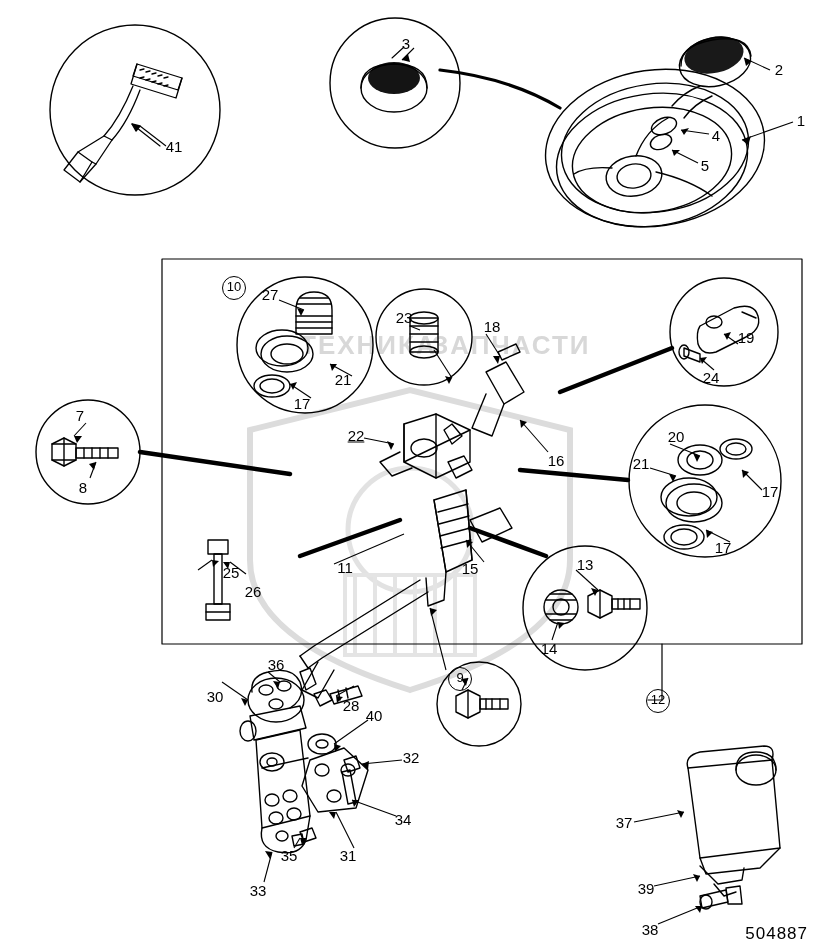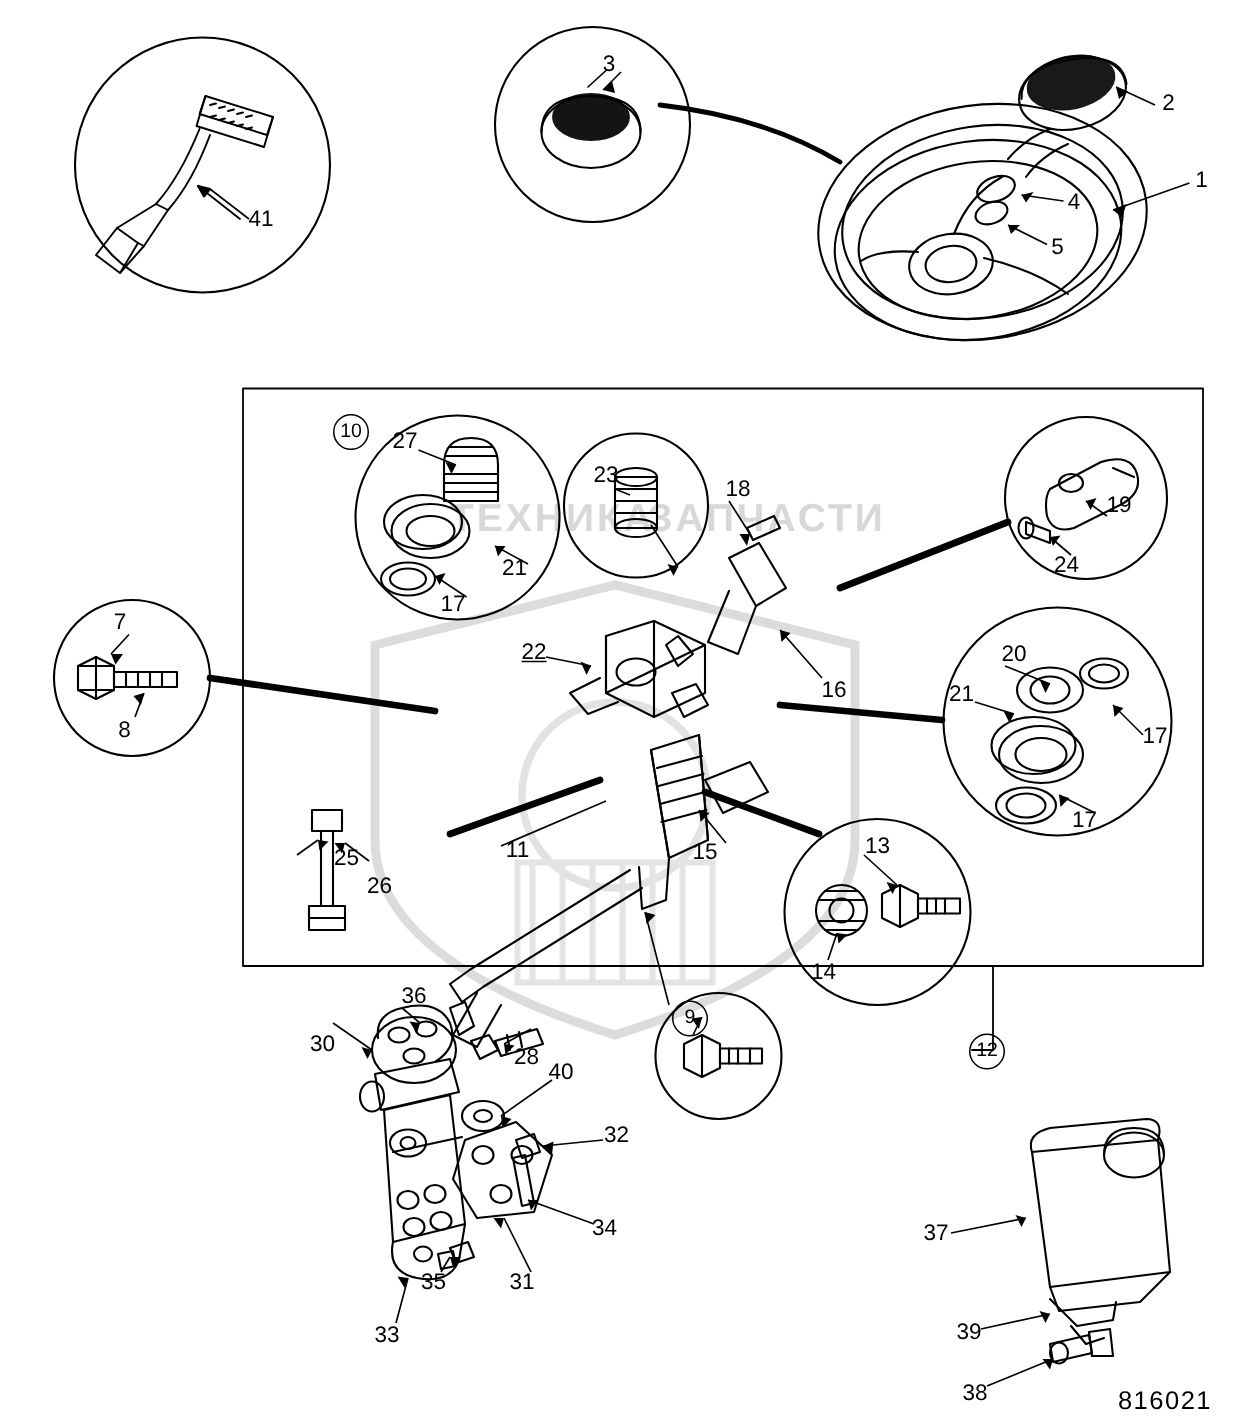--- a/index.html
+++ b/index.html
@@ -437,14 +437,14 @@
   <div class="callout" style="left:258px; top:890px;">33</div>
   <div class="callout" style="left:403px; top:819px;">34</div>
   <div class="callout" style="left:289px; top:855px;">35</div>
   <div class="callout" style="left:276px; top:664px;text-align:center;">36</div>
   <div class="callout" style="left:624px; top:822px;">37</div>
   <div class="callout" style="left:650px; top:929px;">38</div>
   <div class="callout" style="left:646px; top:888px;">39</div>
   <div class="callout" style="left:374px; top:715px;">40</div>
   <div class="callout" style="left:174px; top:146px;">41</div>
 
-  <div class="drawing-no">816021</div>
+  <div class="drawing-no">504887</div>
 </div>
 
 </body></html>

